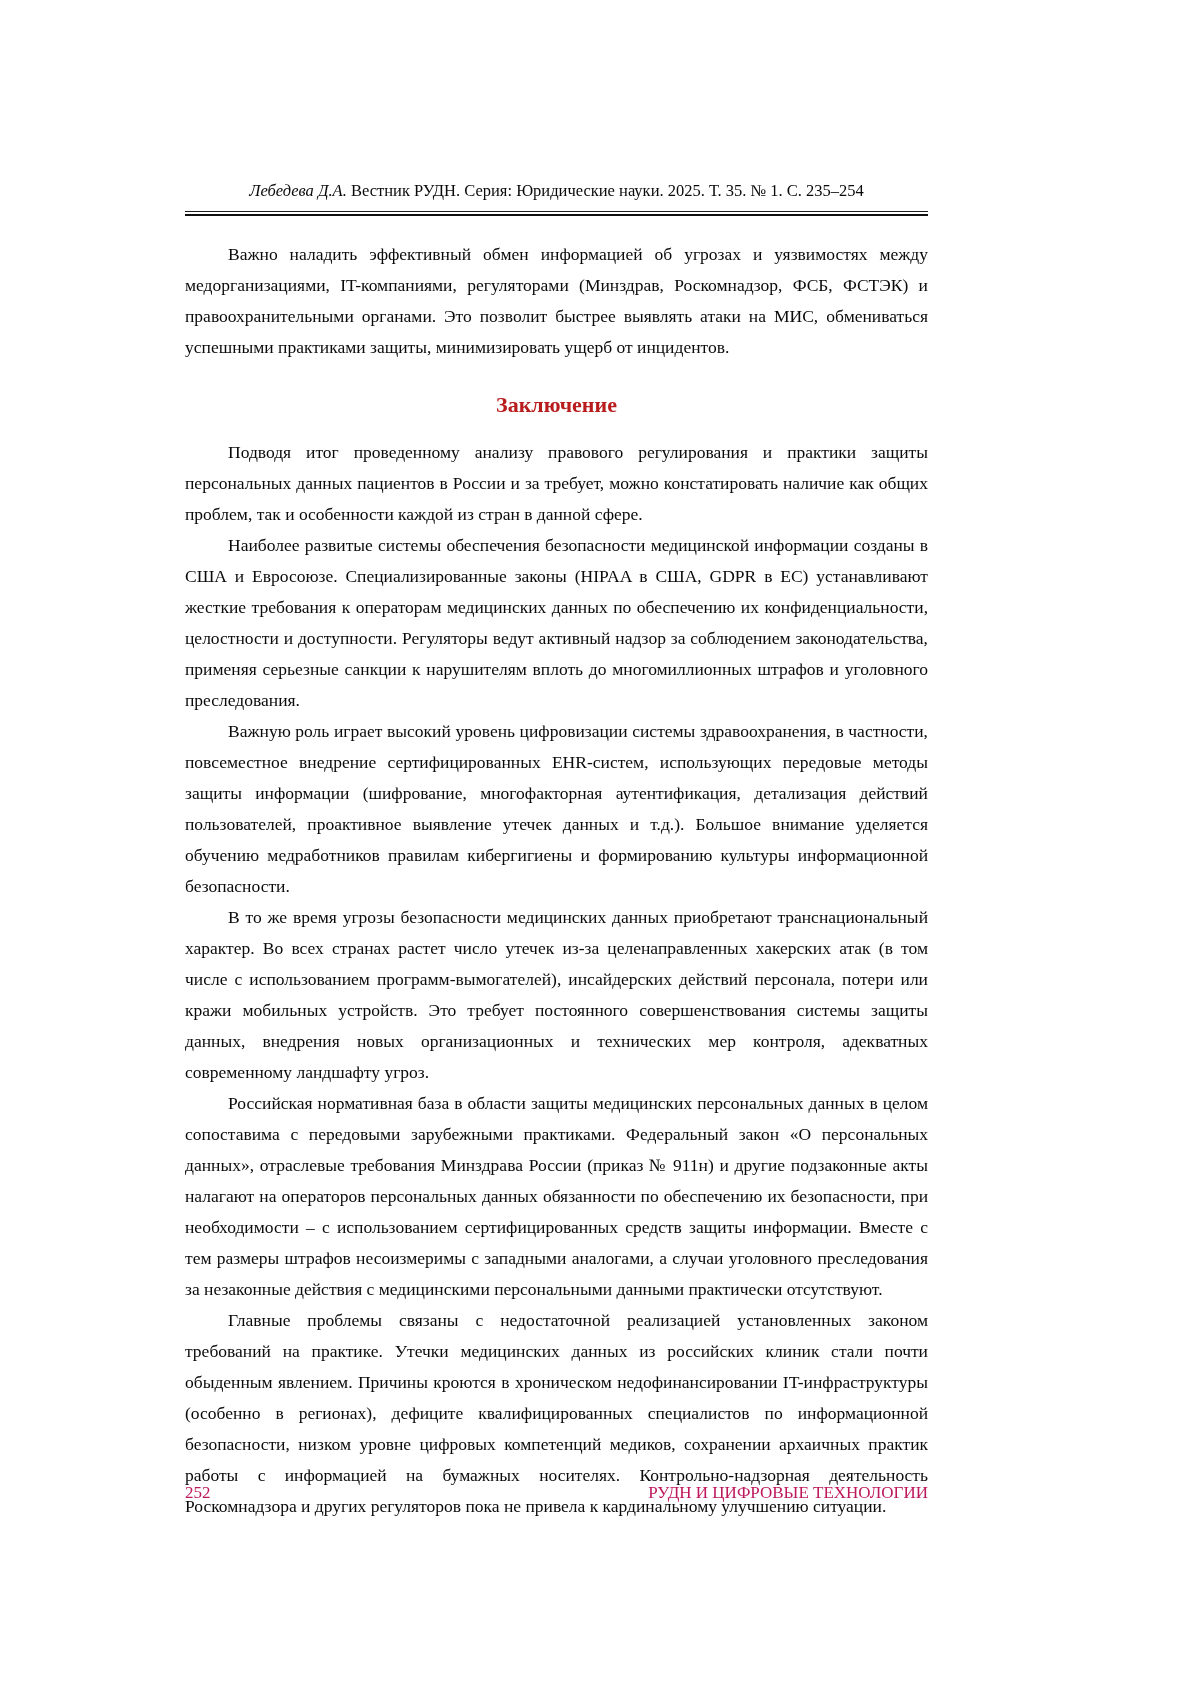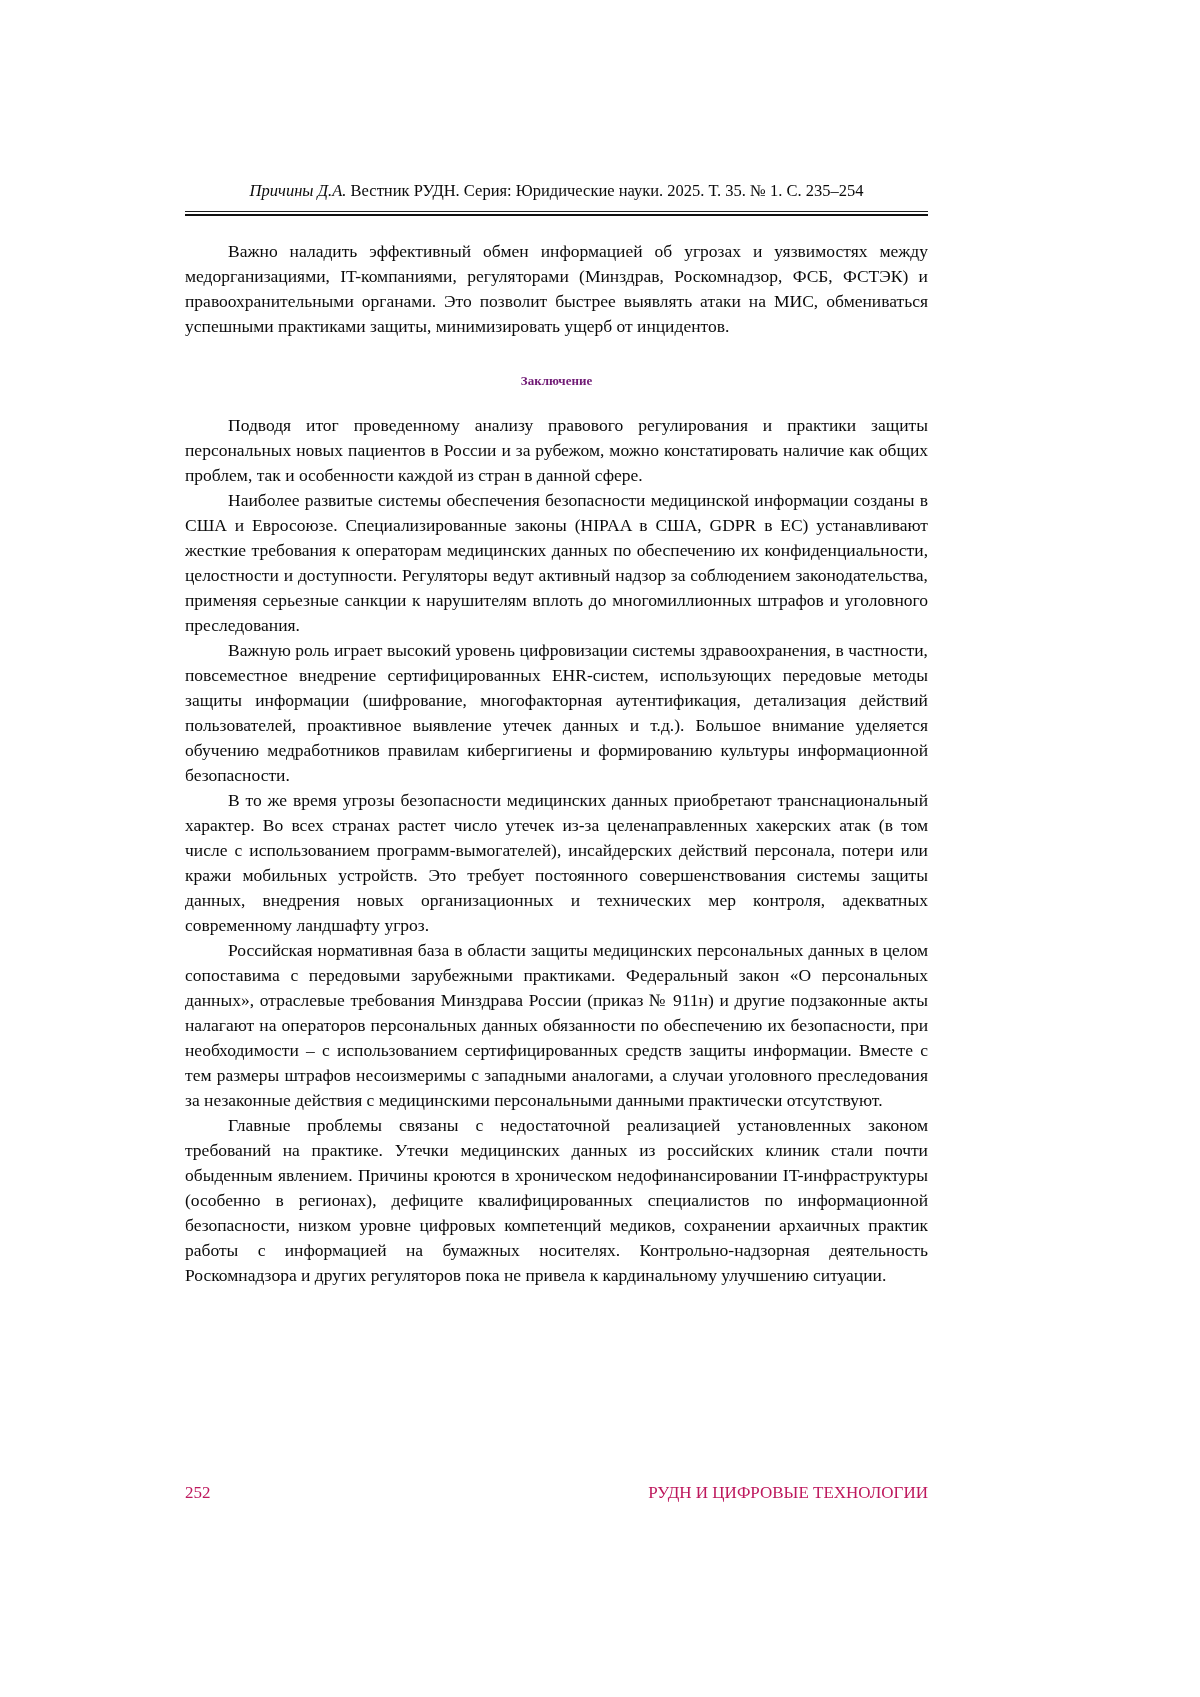--- a/index.html
+++ b/index.html
@@ -34,35 +34,35 @@
   }
   .head-rule {
     margin-top: 10px;
     height: 2px;
     border-top: 1px solid #1c1c1c;
     border-bottom: 2px solid #111111;
   }
   .body-para {
     margin: 0;
     font-size: 17.5px;
-    line-height: 25px;
+    line-height: 31px;
     text-align: justify;
     text-indent: 43px;
     color: #0a0a0a;
   }
   .first-para {
     margin-top: 23px;
   }
   .section-heading {
     margin: 29px 0 20px 0;
-    font-size: 13px;
+    font-size: 22px;
     line-height: 25px;
     font-weight: bold;
     text-align: center;
-    color: #701a75;
+    color: #b91c1c;
   }
   .page-footer {
     position: absolute;
     left: 185px;
     top: 1482px;
     width: 743px;
     display: flex;
     justify-content: space-between;
     align-items: baseline;
     font-size: 17px;
@@ -70,29 +70,29 @@
     color: #be185d;
   }
 </style>
 </head>
 <body>
 
 <div class="page">
   <div class="content">
 
     <div class="running-head">
-      <span class="author">Причины Д.А.</span><span> Вестник РУДН. Серия: Юридические науки. 2025. Т. 35. № 1. С. 235–254</span>
+      <span class="author">Лебедева Д.А.</span><span> Вестник РУДН. Серия: Юридические науки. 2025. Т. 35. № 1. С. 235–254</span>
     </div>
     <div class="head-rule"></div>
 
     <p class="body-para first-para">Важно наладить эффективный обмен информацией об угрозах и уязвимостях между медорганизациями, IT-компаниями, регуляторами (Минздрав, Роскомнадзор, ФСБ, ФСТЭК) и правоохранительными органами. Это позволит быстрее выявлять атаки на МИС, обмениваться успешными практиками защиты, минимизировать ущерб от инцидентов.</p>
 
     <h2 class="section-heading">Заключение</h2>
 
-    <p class="body-para">Подводя итог проведенному анализу правового регулирования и практики защиты персональных новых пациентов в России и за рубежом, можно констатировать наличие как общих проблем, так и особенности каждой из стран в данной сфере.</p>
+    <p class="body-para">Подводя итог проведенному анализу правового регулирования и практики защиты персональных данных пациентов в России и за требует, можно констатировать наличие как общих проблем, так и особенности каждой из стран в данной сфере.</p>
     <p class="body-para">Наиболее развитые системы обеспечения безопасности медицинской информации созданы в США и Евросоюзе. Специализированные законы (HIPAA в США, GDPR в ЕС) устанавливают жесткие требования к операторам медицинских данных по обеспечению их конфиденциальности, целостности и доступности. Регуляторы ведут активный надзор за соблюдением законодательства, применяя серьезные санкции к нарушителям вплоть до многомиллионных штрафов и уголовного преследования.</p>
     <p class="body-para">Важную роль играет высокий уровень цифровизации системы здравоохранения, в частности, повсеместное внедрение сертифицированных EHR-систем, использующих передовые методы защиты информации (шифрование, многофакторная аутентификация, детализация действий пользователей, проактивное выявление утечек данных и т.д.). Большое внимание уделяется обучению медработников правилам кибергигиены и формированию культуры информационной безопасности.</p>
     <p class="body-para">В то же время угрозы безопасности медицинских данных приобретают транснациональный характер. Во всех странах растет число утечек из-за целенаправленных хакерских атак (в том числе с использованием программ-вымогателей), инсайдерских действий персонала, потери или кражи мобильных устройств. Это требует постоянного совершенствования системы защиты данных, внедрения новых организационных и технических мер контроля, адекватных современному ландшафту угроз.</p>
     <p class="body-para">Российская нормативная база в области защиты медицинских персональных данных в целом сопоставима с передовыми зарубежными практиками. Федеральный закон «О персональных данных», отраслевые требования Минздрава России (приказ № 911н) и другие подзаконные акты налагают на операторов персональных данных обязанности по обеспечению их безопасности, при необходимости – с использованием сертифицированных средств защиты информации. Вместе с тем размеры штрафов несоизмеримы с западными аналогами, а случаи уголовного преследования за незаконные действия с медицинскими персональными данными практически отсутствуют.</p>
     <p class="body-para">Главные проблемы связаны с недостаточной реализацией установленных законом требований на практике. Утечки медицинских данных из российских клиник стали почти обыденным явлением. Причины кроются в хроническом недофинансировании IT-инфраструктуры (особенно в регионах), дефиците квалифицированных специалистов по информационной безопасности, низком уровне цифровых компетенций медиков, сохранении архаичных практик работы с информацией на бумажных носителях. Контрольно-надзорная деятельность Роскомнадзора и других регуляторов пока не привела к кардинальному улучшению ситуации.</p>
   </div>
 
   <div class="page-footer">
     <span>252</span>
     <span>РУДН И ЦИФРОВЫЕ ТЕХНОЛОГИИ</span>

